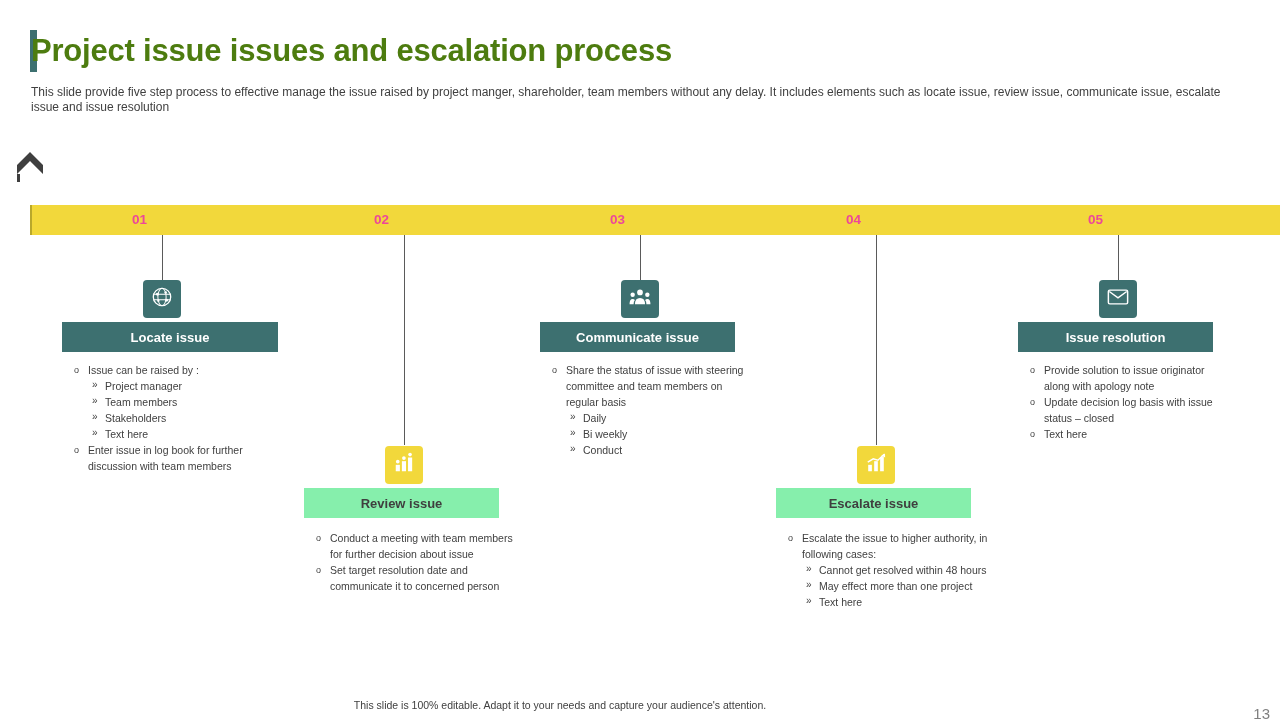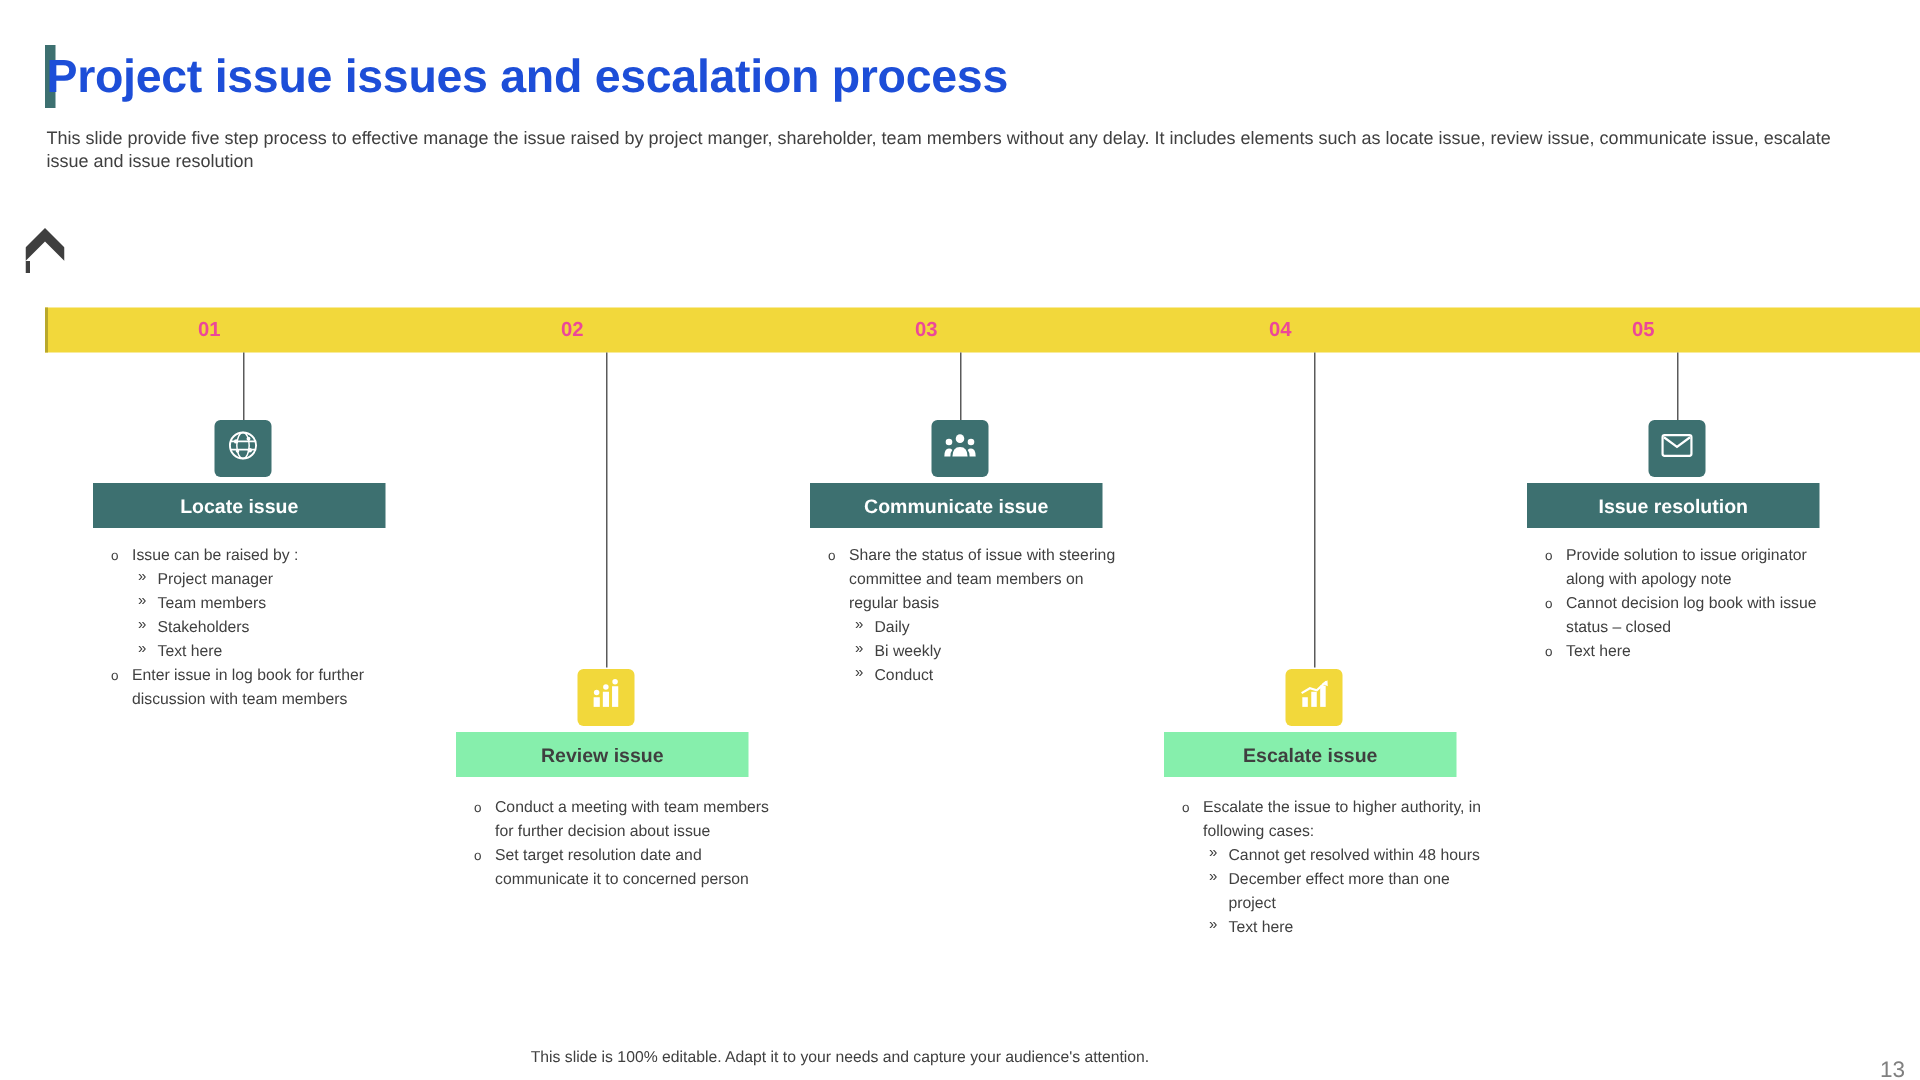--- a/index.html
+++ b/index.html
@@ -24,21 +24,21 @@
     position: absolute;
     left: 30px; top: 30px;
     width: 7px; height: 42px;
     background: #3d7070;
   }
   .title {
     position: absolute;
     left: 31px; top: 33px;
     font-size: 31px;
     font-weight: bold;
-    color: #1d4ed8;
+    color: #4d7c0f;
     letter-spacing: -0.2px;
     white-space: nowrap;
   }
   .subtitle {
     position: absolute;
     left: 31px; top: 85px;
     width: 1196px;
     font-size: 12px;
     color: #404040;
     line-height: 15px;
@@ -200,21 +200,21 @@
         <line x1="2.5" y1="9" x2="21.5" y2="9" stroke="#ffffff" stroke-width="1.1"></line>
         <line x1="2.5" y1="15" x2="21.5" y2="15" stroke="#ffffff" stroke-width="1.1"></line>
         <circle cx="7" cy="9" r="1.6" fill="#ffffff"></circle>
         <circle cx="16" cy="7" r="1.4" fill="#ffffff"></circle>
         <circle cx="17" cy="15.5" r="1.6" fill="#ffffff"></circle>
         <circle cx="8" cy="16" r="1.3" fill="#ffffff"></circle>
       </svg>
     </span>
   </div>
   <div class="banner-shadow" style="left:69px; top:328px; width:195px;"></div>
-  <div class="banner teal" style="left:62px; top:322px; width:195px;">Locate issue</div>
+  <div class="banner teal" style="left:62px; top:322px; width:216px;">Locate issue</div>
   <div class="bullets" style="left:72px; top:362px; width:210px;">
     <div class="b1"><span class="mk">o</span><span>Issue can be raised by :</span></div>
     <div class="b2"><span class="mk">»</span><span>Project manager</span></div>
     <div class="b2"><span class="mk">»</span><span>Team members</span></div>
     <div class="b2"><span class="mk">»</span><span>Stakeholders</span></div>
     <div class="b2"><span class="mk">»</span><span>Text here</span></div>
     <div class="b1"><span class="mk">o</span><span>Enter issue in log book for further discussion with team members</span></div>
   </div>
 
   <div class="icon-badge yellow" style="left:385px; top:446px;">
@@ -266,36 +266,36 @@
         <polyline points="3,11 9,7.5 14,9 21,2.5" fill="none" stroke="#ffffff" stroke-width="1.6"></polyline>
         <polygon points="21.8,1.6 22,6 17.8,4.2" fill="#ffffff"></polygon>
       </svg>
     </span>
   </div>
   <div class="banner-shadow" style="left:783px; top:494px; width:195px;"></div>
   <div class="banner yellow" style="left:776px; top:488px; width:195px;">Escalate issue</div>
   <div class="bullets" style="left:786px; top:530px; width:205px;">
     <div class="b1"><span class="mk">o</span><span>Escalate the issue to higher authority, in following cases:</span></div>
     <div class="b2"><span class="mk">»</span><span>Cannot get resolved within 48 hours</span></div>
-    <div class="b2"><span class="mk">»</span><span>December effect more than one project</span></div>
+    <div class="b2"><span class="mk">»</span><span>May effect more than one project</span></div>
     <div class="b2"><span class="mk">»</span><span>Text here</span></div>
   </div>
 
   <div class="icon-badge teal" style="left:1099px; top:280px;">
     <span>
       <svg width="22" height="18" viewBox="0 0 24 18">
         <rect x="1.5" y="1.5" width="21" height="15" rx="1.5" fill="none" stroke="#ffffff" stroke-width="1.6"></rect>
         <polyline points="2.5,3 12,10 21.5,3" fill="none" stroke="#ffffff" stroke-width="1.6"></polyline>
       </svg>
     </span>
   </div>
   <div class="banner-shadow" style="left:1025px; top:328px; width:195px;"></div>
   <div class="banner teal" style="left:1018px; top:322px; width:195px;">Issue resolution</div>
   <div class="bullets" style="left:1028px; top:362px; width:195px;">
     <div class="b1"><span class="mk">o</span><span>Provide solution to issue originator along with apology note</span></div>
-    <div class="b1"><span class="mk">o</span><span>Cannot decision log book with issue status – closed</span></div>
+    <div class="b1"><span class="mk">o</span><span>Update decision log basis with issue status – closed</span></div>
     <div class="b1"><span class="mk">o</span><span>Text here</span></div>
   </div>
 
   <div class="footer">This slide is 100% editable. Adapt it to your needs and capture your audience's attention.</div>
   <div class="page-num">13</div>
 
 </div>
 
 </body></html>

